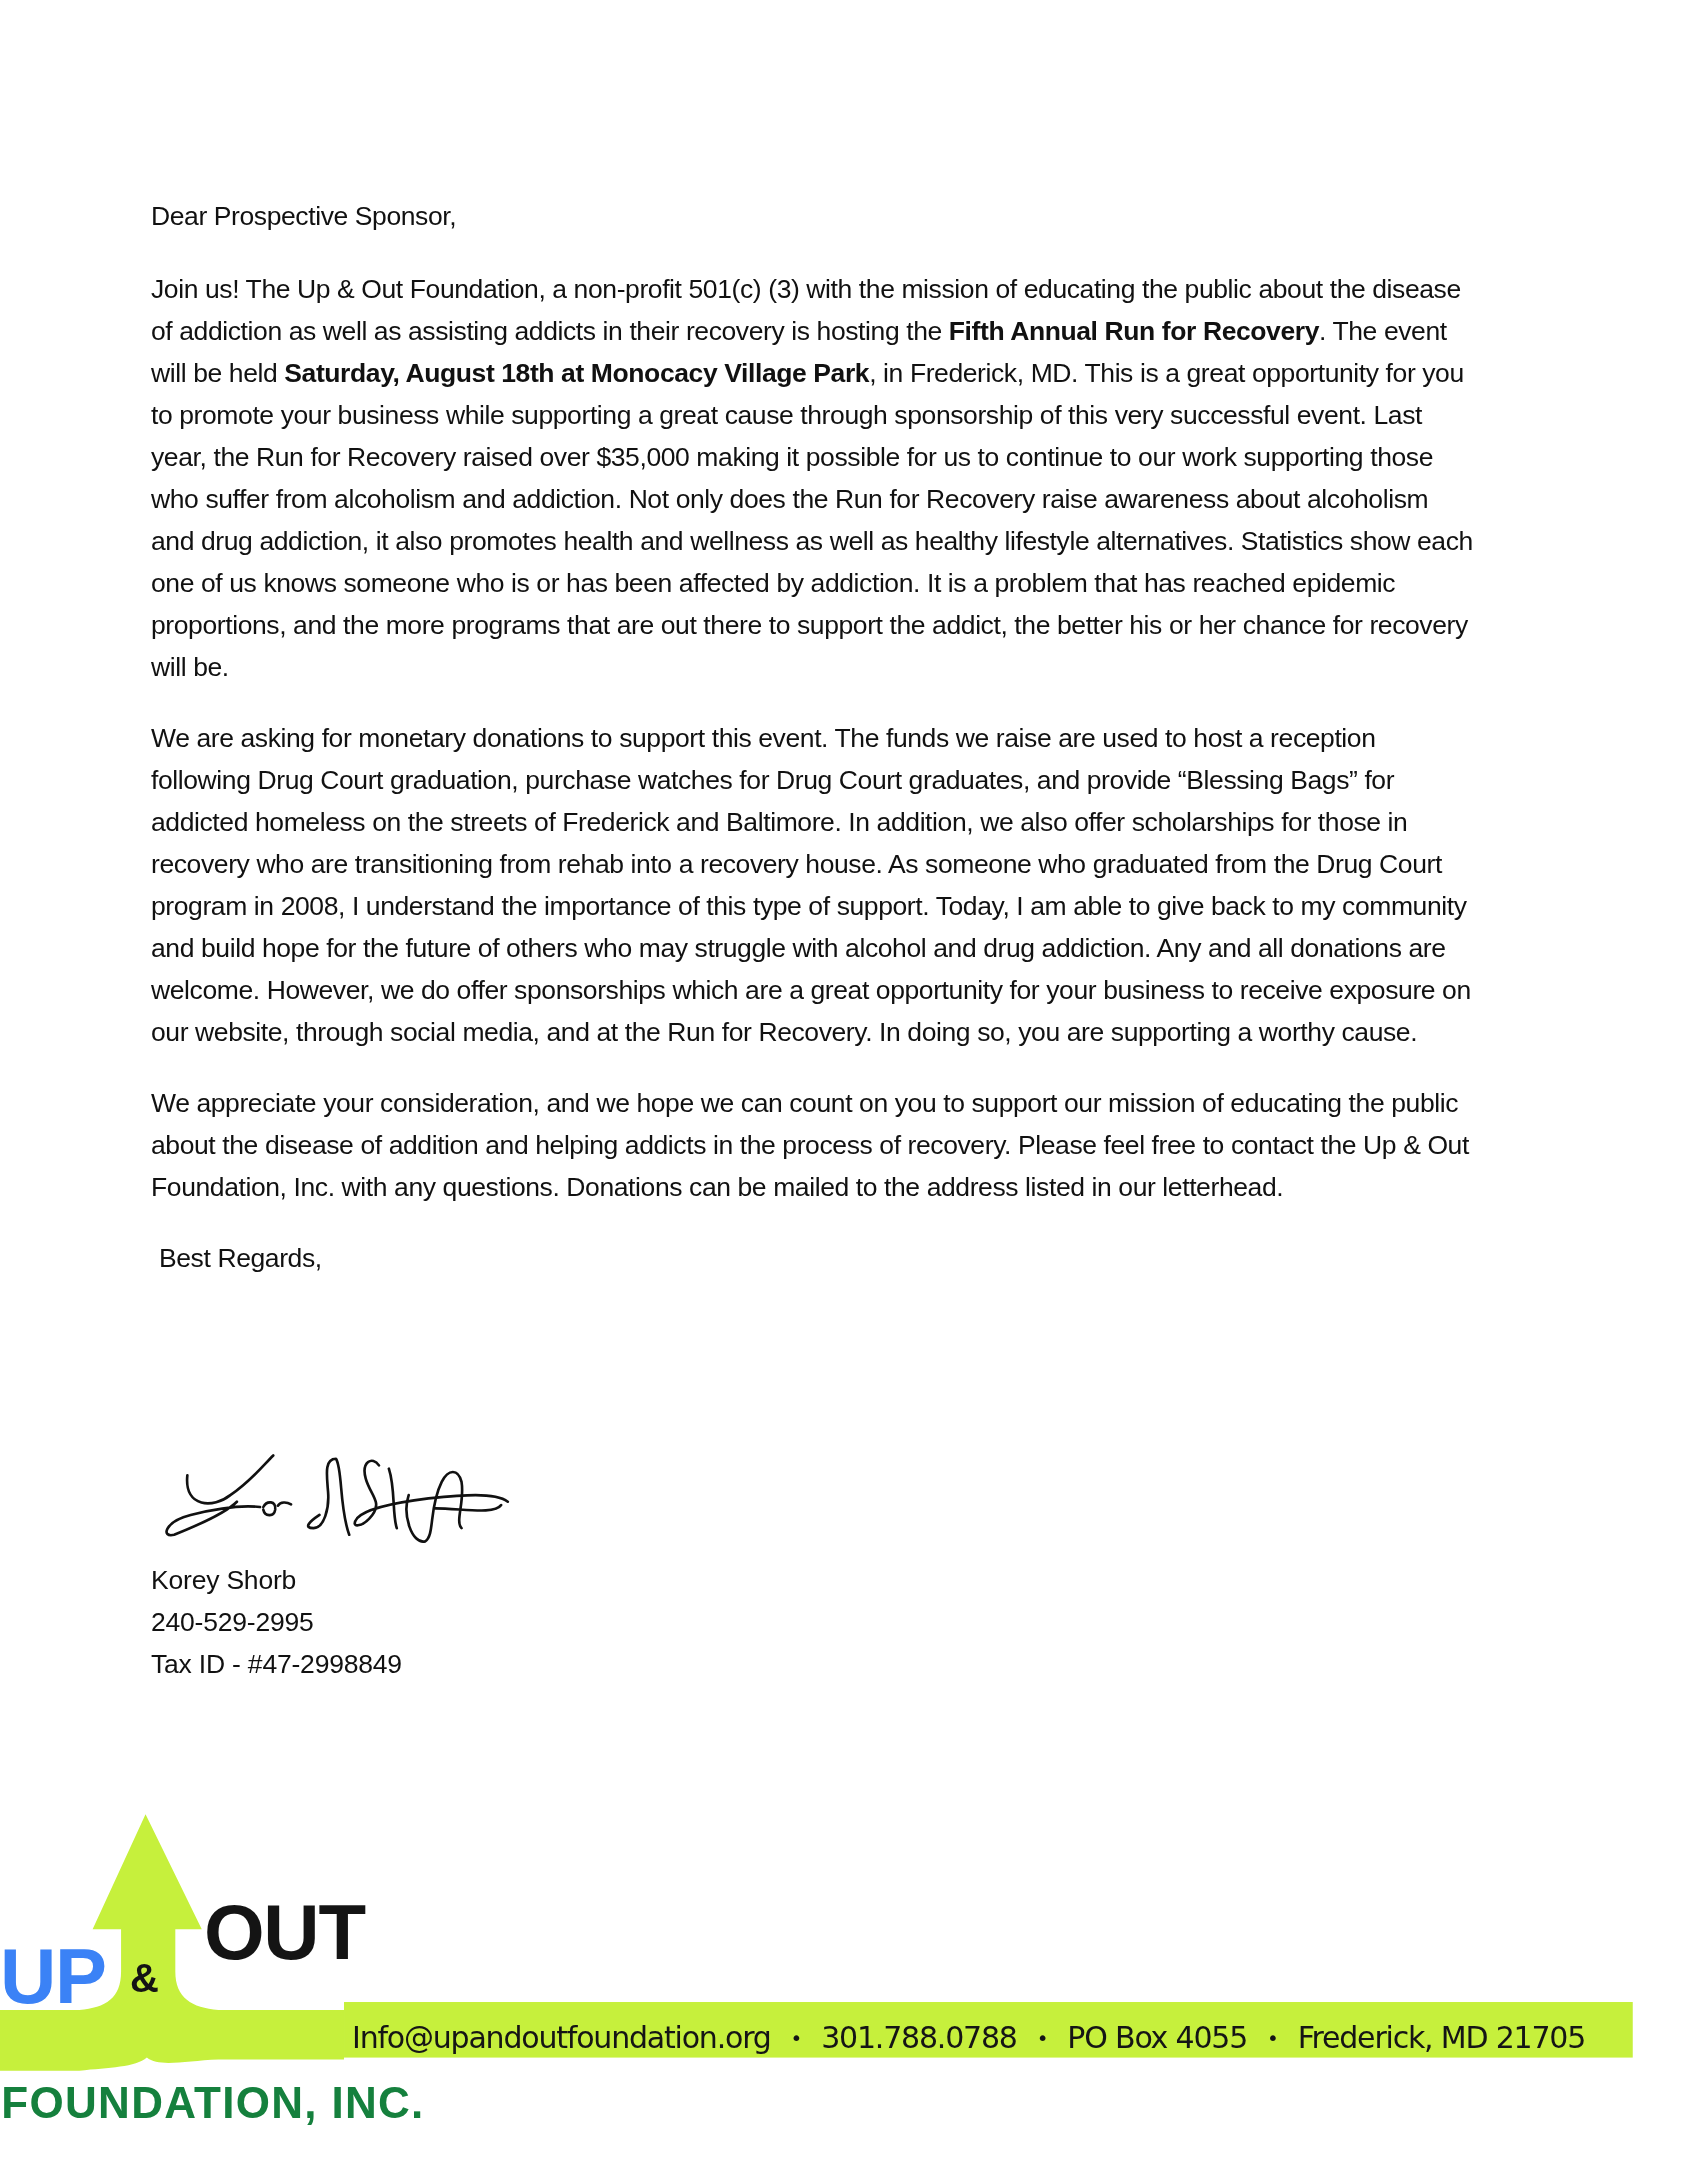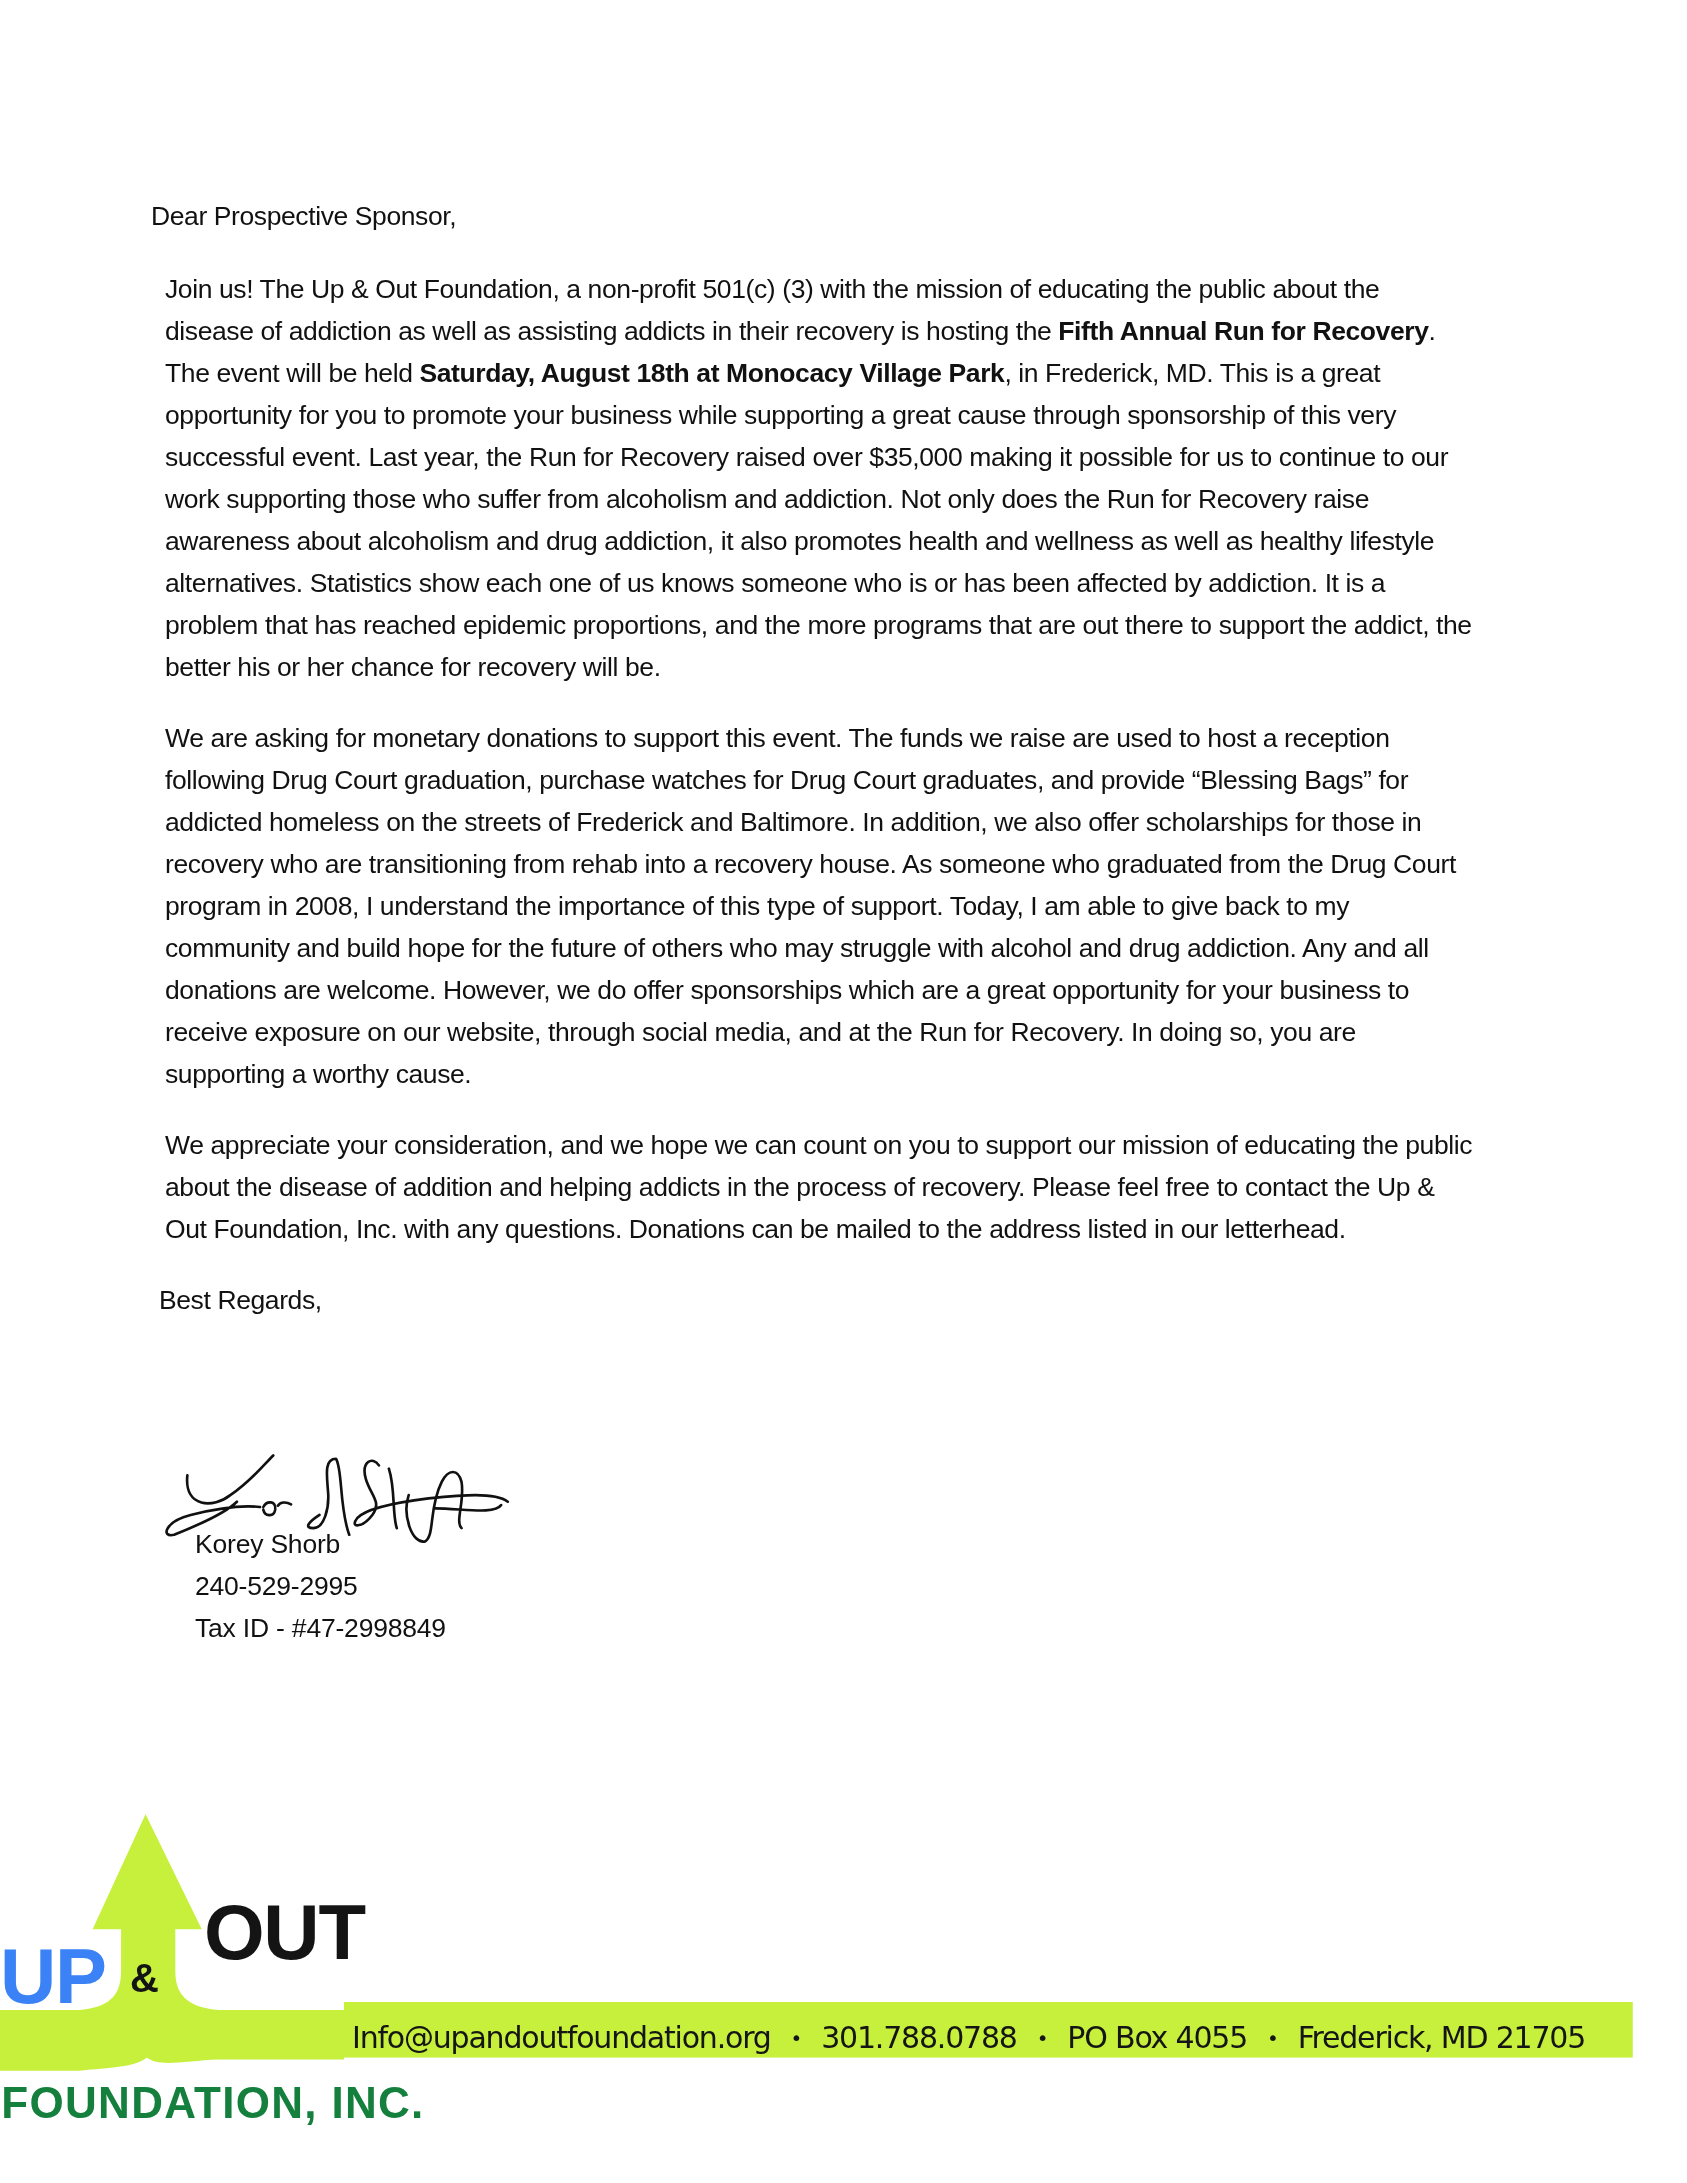--- a/index.html
+++ b/index.html
@@ -2,26 +2,26 @@
 <html style="font-size:10.6px"><head>
 <meta charset="utf-8">
 <style>
   html, body { margin:0; padding:0; background:#ffffff; }
   body { width:1687px; height:2183px; position:relative; overflow:hidden;
          font-family:"Liberation Sans", "DejaVu Sans", sans-serif; color:#111; }
   .letter { position:absolute; left:151px; top:187px; width:1323px;
             font-family:"Liberation Sans", sans-serif; font-size:26.5px; line-height:42px;
             letter-spacing:-0.4px; }
   .salutation { margin:8px 0 31px 0; }
-  .para { margin:0 0 29px 14px; }
+  .para { margin:0 0 29px 0; }
   .para b { font-weight:bold; }
   .closing { margin:26.5px 0 0 8px; }
   .signature { position:absolute; left:151px; top:1429px; width:370px; height:119px; }
-  .sig-block { position:absolute; left:151px; top:1523px; font-size:26.5px; line-height:42px;
-               letter-spacing:-0.2px;margin-left:44px; }
+  .sig-block { position:absolute; left:151px; top:1559px; font-size:26.5px; line-height:42px;
+               letter-spacing:-0.2px; }
   .sig-block div { white-space:nowrap; }
 
   
   .logo-svg { position:absolute; left:0; top:1806px; }
   .logo-up { position:absolute; left:0; top:1937px; font-family:"Liberation Sans", sans-serif;
              font-weight:bold; font-size:78px; line-height:1; letter-spacing:-1.3px; color:#3b82f6; }
   .logo-amp { position:absolute; left:130px; top:1958px; font-family:"Liberation Sans", sans-serif;
               font-weight:bold; font-size:40px; line-height:1; color:#141414; }
   .logo-out { position:absolute; left:204px; top:1893px; font-family:"Liberation Sans", sans-serif;
               font-weight:bold; font-size:78px; line-height:1; letter-spacing:-1.3px; color:#141414; }

